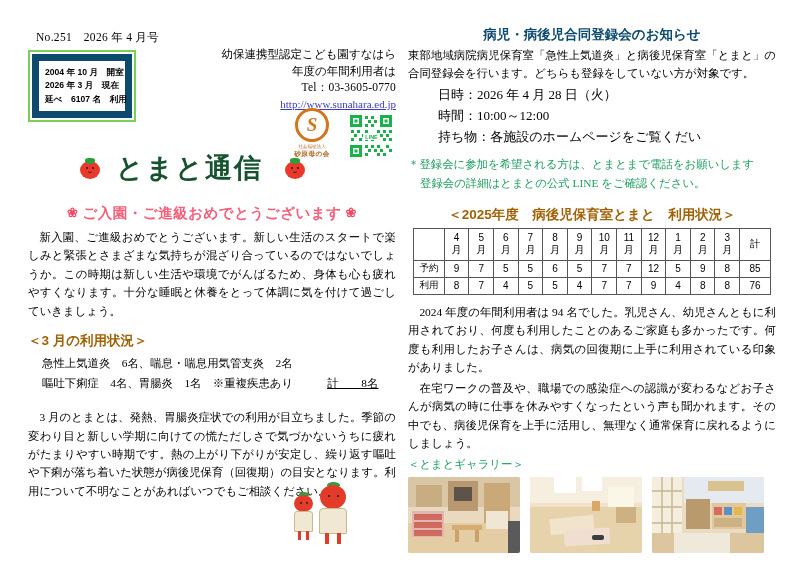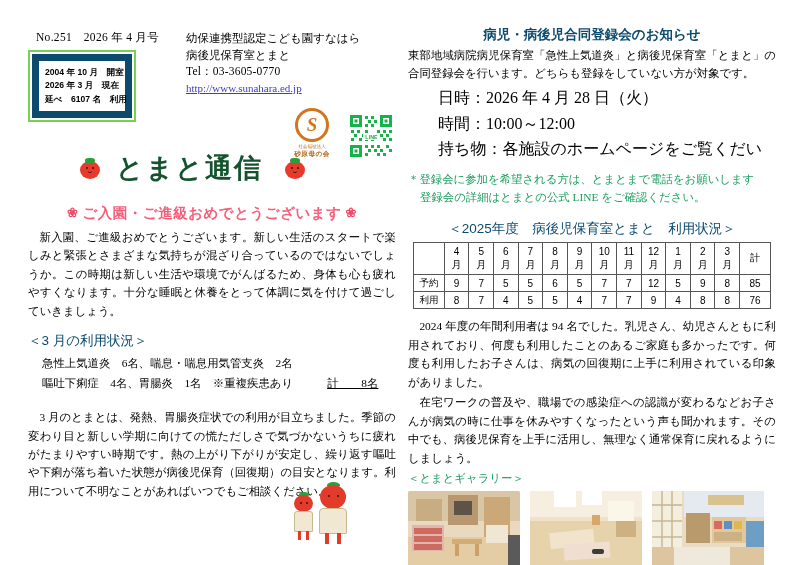--- a/index.html
+++ b/index.html
@@ -13,22 +13,22 @@
     position: relative;
   }
   .page { position: relative; width: 800px; height: 565px; padding: 0; }
   .col-left  { position: absolute; left: 28px;  top: 30px; width: 368px; }
   .col-right { position: absolute; left: 408px; top: 26px; width: 368px; }
 
   
   .masthead { position: relative; height: 112px; }
   .issue-line { font-size: 11.5px; letter-spacing: .3px; padding-left: 8px; }
   .org-block {
-    position: absolute; right: 0; top: 0; width: 210px;
-    font-size: 11.5px; line-height: 1.45;
+    position: absolute; right: 0; top: 16px; width: 210px;
+    text-align: right; font-size: 11.5px; line-height: 1.45;
   }
   .org-block .tel { letter-spacing: .2px; }
   .org-url {
     color: #3b3bc4; text-decoration: underline; font-size: 11px;
     display: inline-block; margin-top: 1px;
   }
   .stat-box {
     position: absolute; left: 0; top: 20px; width: 108px;
     border: 2.5px solid #76d154; padding: 2px; background: #fff;
   }
@@ -82,39 +82,39 @@
   .qr svg { display: block; }
 
   
   .h-pink {
     text-align: center; color: #f4607a; font-size: 14.5px; font-weight: bold;
     font-family: "Liberation Sans", sans-serif; letter-spacing: .5px;
     margin: 14px 0 5px 0;
   }
   .flower { color: #f04a68; font-size: 13px; vertical-align: 1px; padding: 0 4px; }
   .h-purple {
-    color: #0c4a6e; font-size: 13.5px; font-weight: normal; margin: 12px 0 4px 0;
+    color: #a16207; font-size: 13.5px; font-weight: bold; margin: 12px 0 4px 0;
     font-family: "Liberation Sans", sans-serif;
   }
   .h-purple.center { text-align: center; }
   .h-bold-purple {
     color: #0c4a6e; font-size: 13.5px; font-weight: bold; text-align: center;
     font-family: "Liberation Sans", sans-serif; margin-bottom: 2px;
   }
 
   
   p.body {
     font-size: 11.4px; line-height: 1.62; text-align: justify;
     text-indent: 1em; margin: 0 0 2px 0;
   }
   .indent-list { font-size: 11.4px; line-height: 1.74; margin: 2px 0 0 14px; }
   .indent-list .tot { text-decoration: underline; margin-left: 34px; }
   .green-note { color: #1d9e5e; font-size: 11.4px; line-height: 1.6; }
   .green-note .l2 { display: block; padding-left: 12px; }
-  .info-list { font-size: 16px; line-height: 1.6; margin-left: 30px; }
+  .info-list { font-size: 13px; line-height: 1.6; margin-left: 30px; }
 
   
   table.usage {
     border-collapse: collapse; margin: 4px auto 0 auto; width: 358px;
     font-family: "Liberation Sans", sans-serif;
   }
   table.usage td, table.usage th {
     border: 1px solid #555; text-align: center; font-size: 10px;
     font-weight: normal; padding: 0; height: 17px;
   }
@@ -142,21 +142,21 @@
 
 <div class="page">
 
   <div class="col-left">
 
     <div class="masthead">
       <div class="issue-line">No.251　2026 年 4 月号</div>
 
       <div class="org-block">
         <div>幼保連携型認定こども園すなはら</div>
-        <div>病後児保育室とまと</div>
+        <div>年度の年間利用者は</div>
         <div class="tel">Tel：03-3605-0770</div>
         <a class="org-url" href="#">http://www.sunahara.ed.jp</a>
       </div>
 
       <div class="stat-box">
         <div class="stat-box-inner">
           <div class="line">2004 年 10 月　開室</div>
           <div class="line">2026 年 3 月　現在</div>
           <div class="line">延べ　6107 名　利用</div>
         </div>

